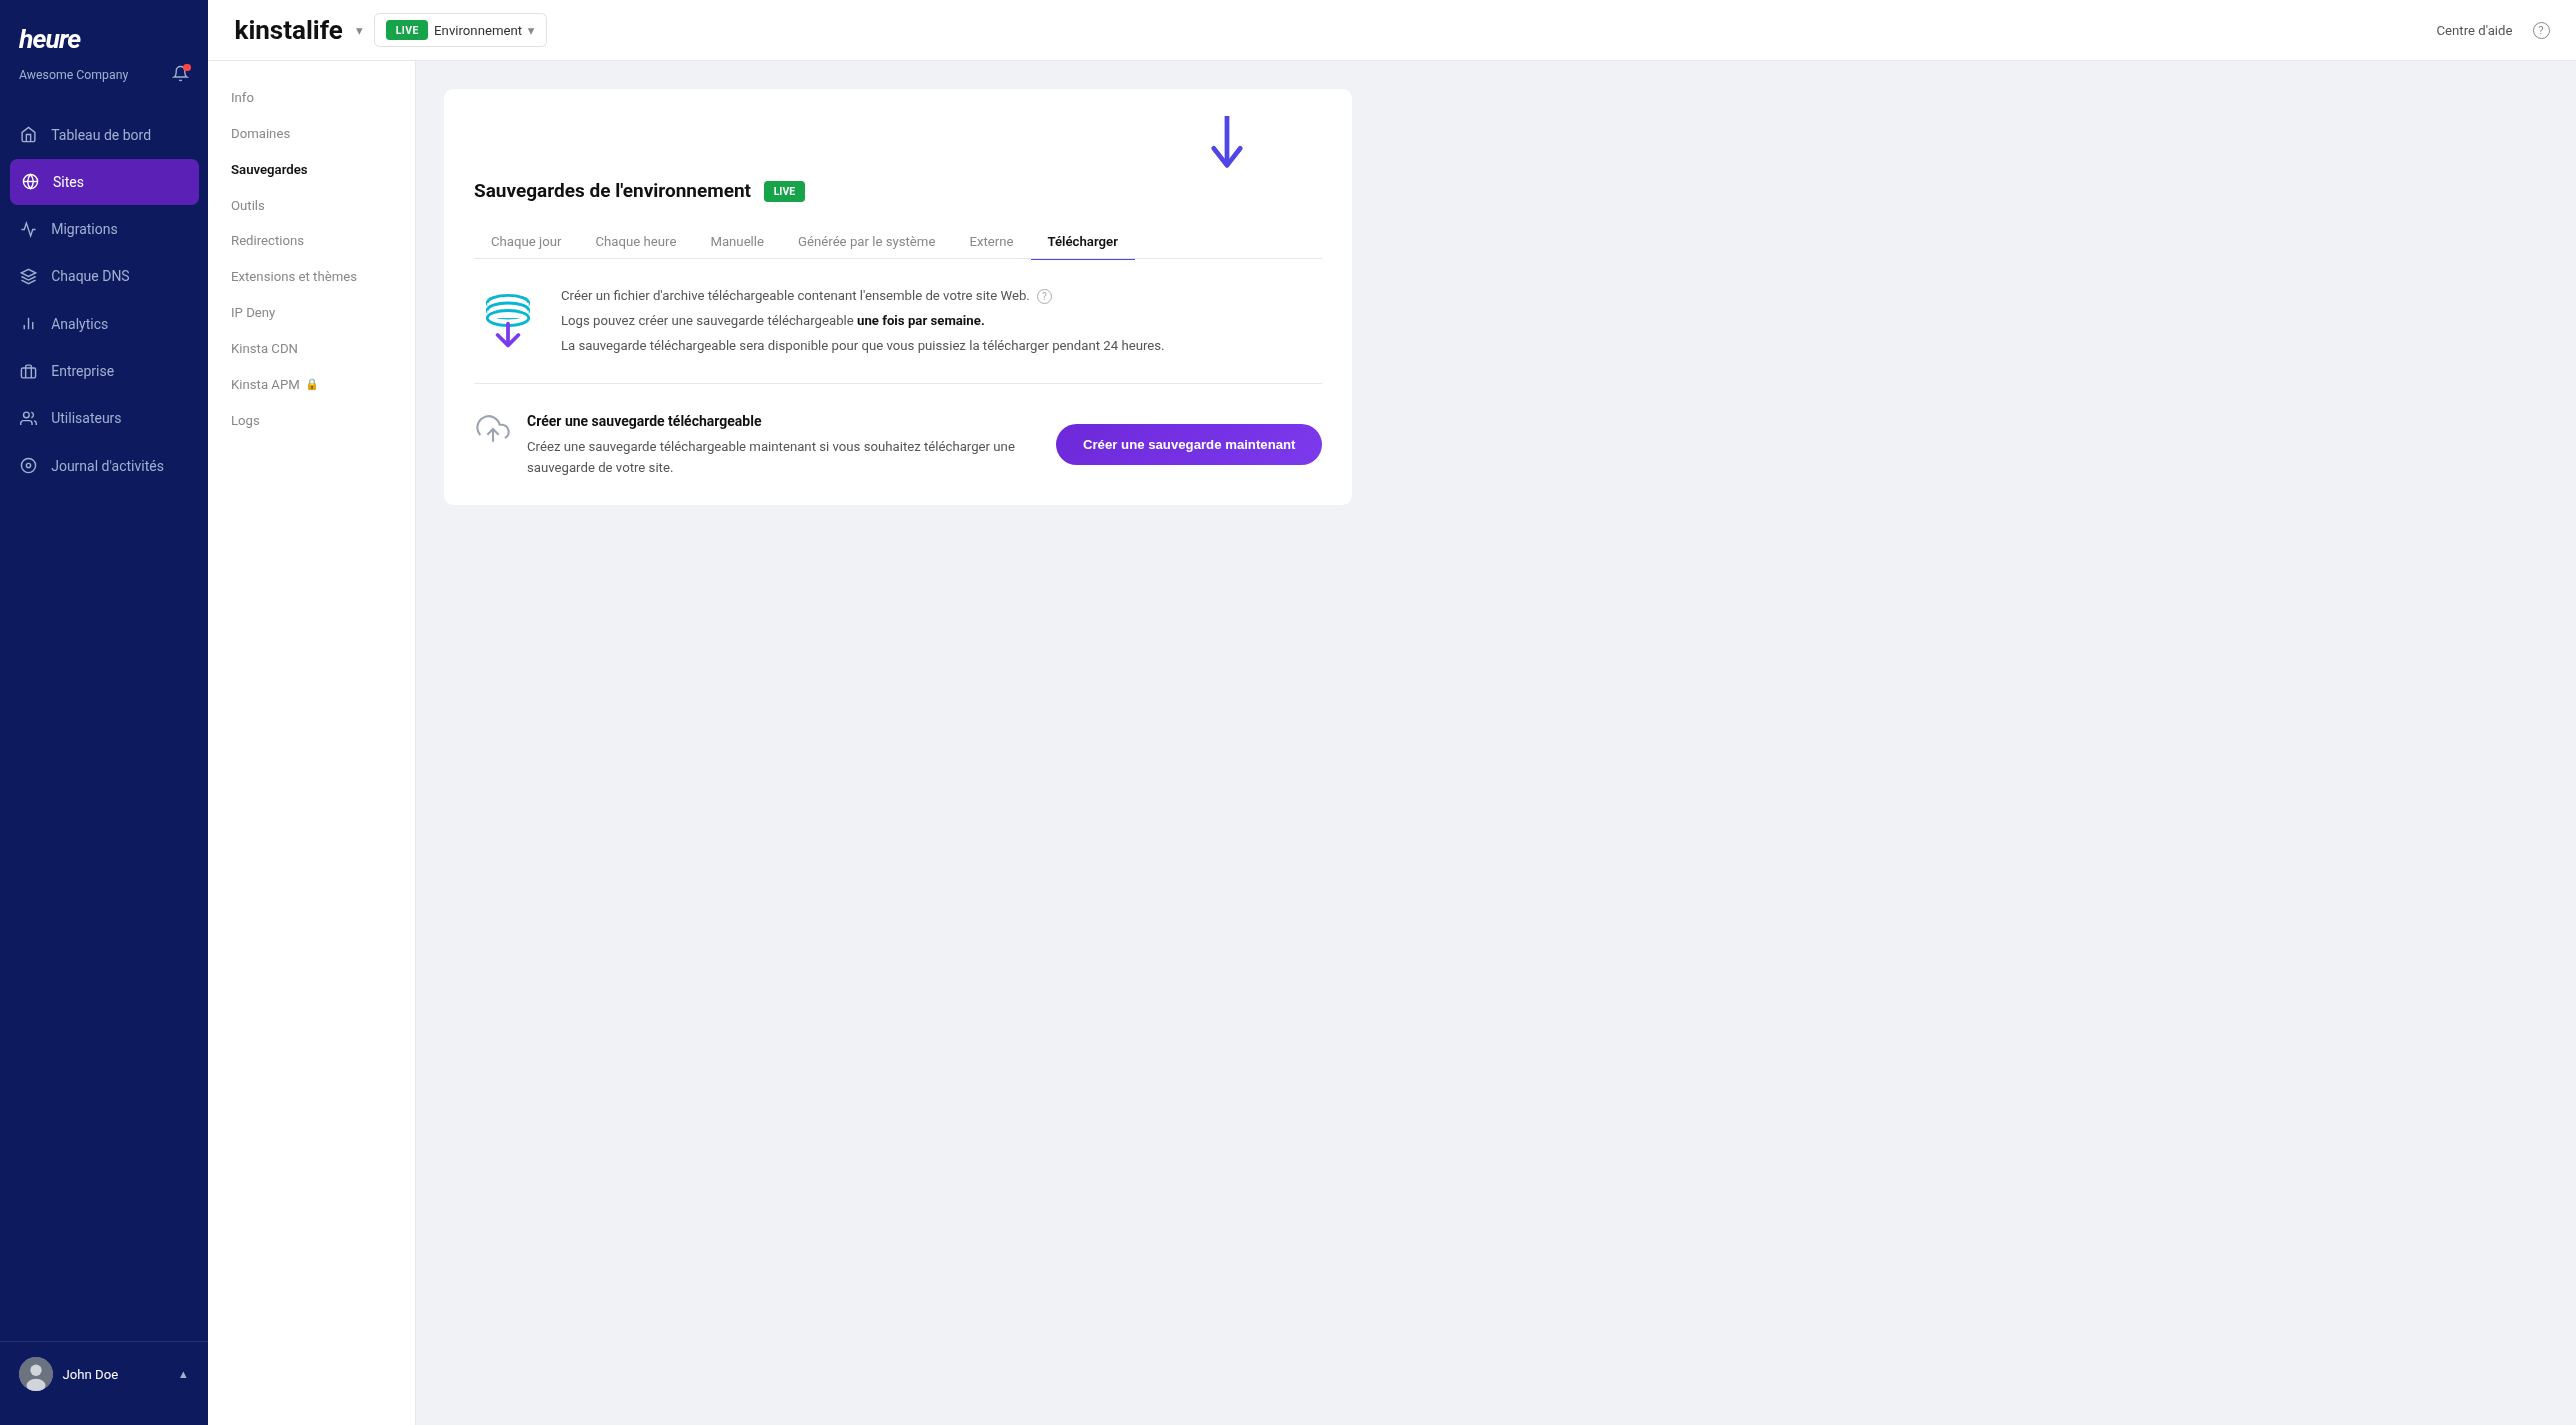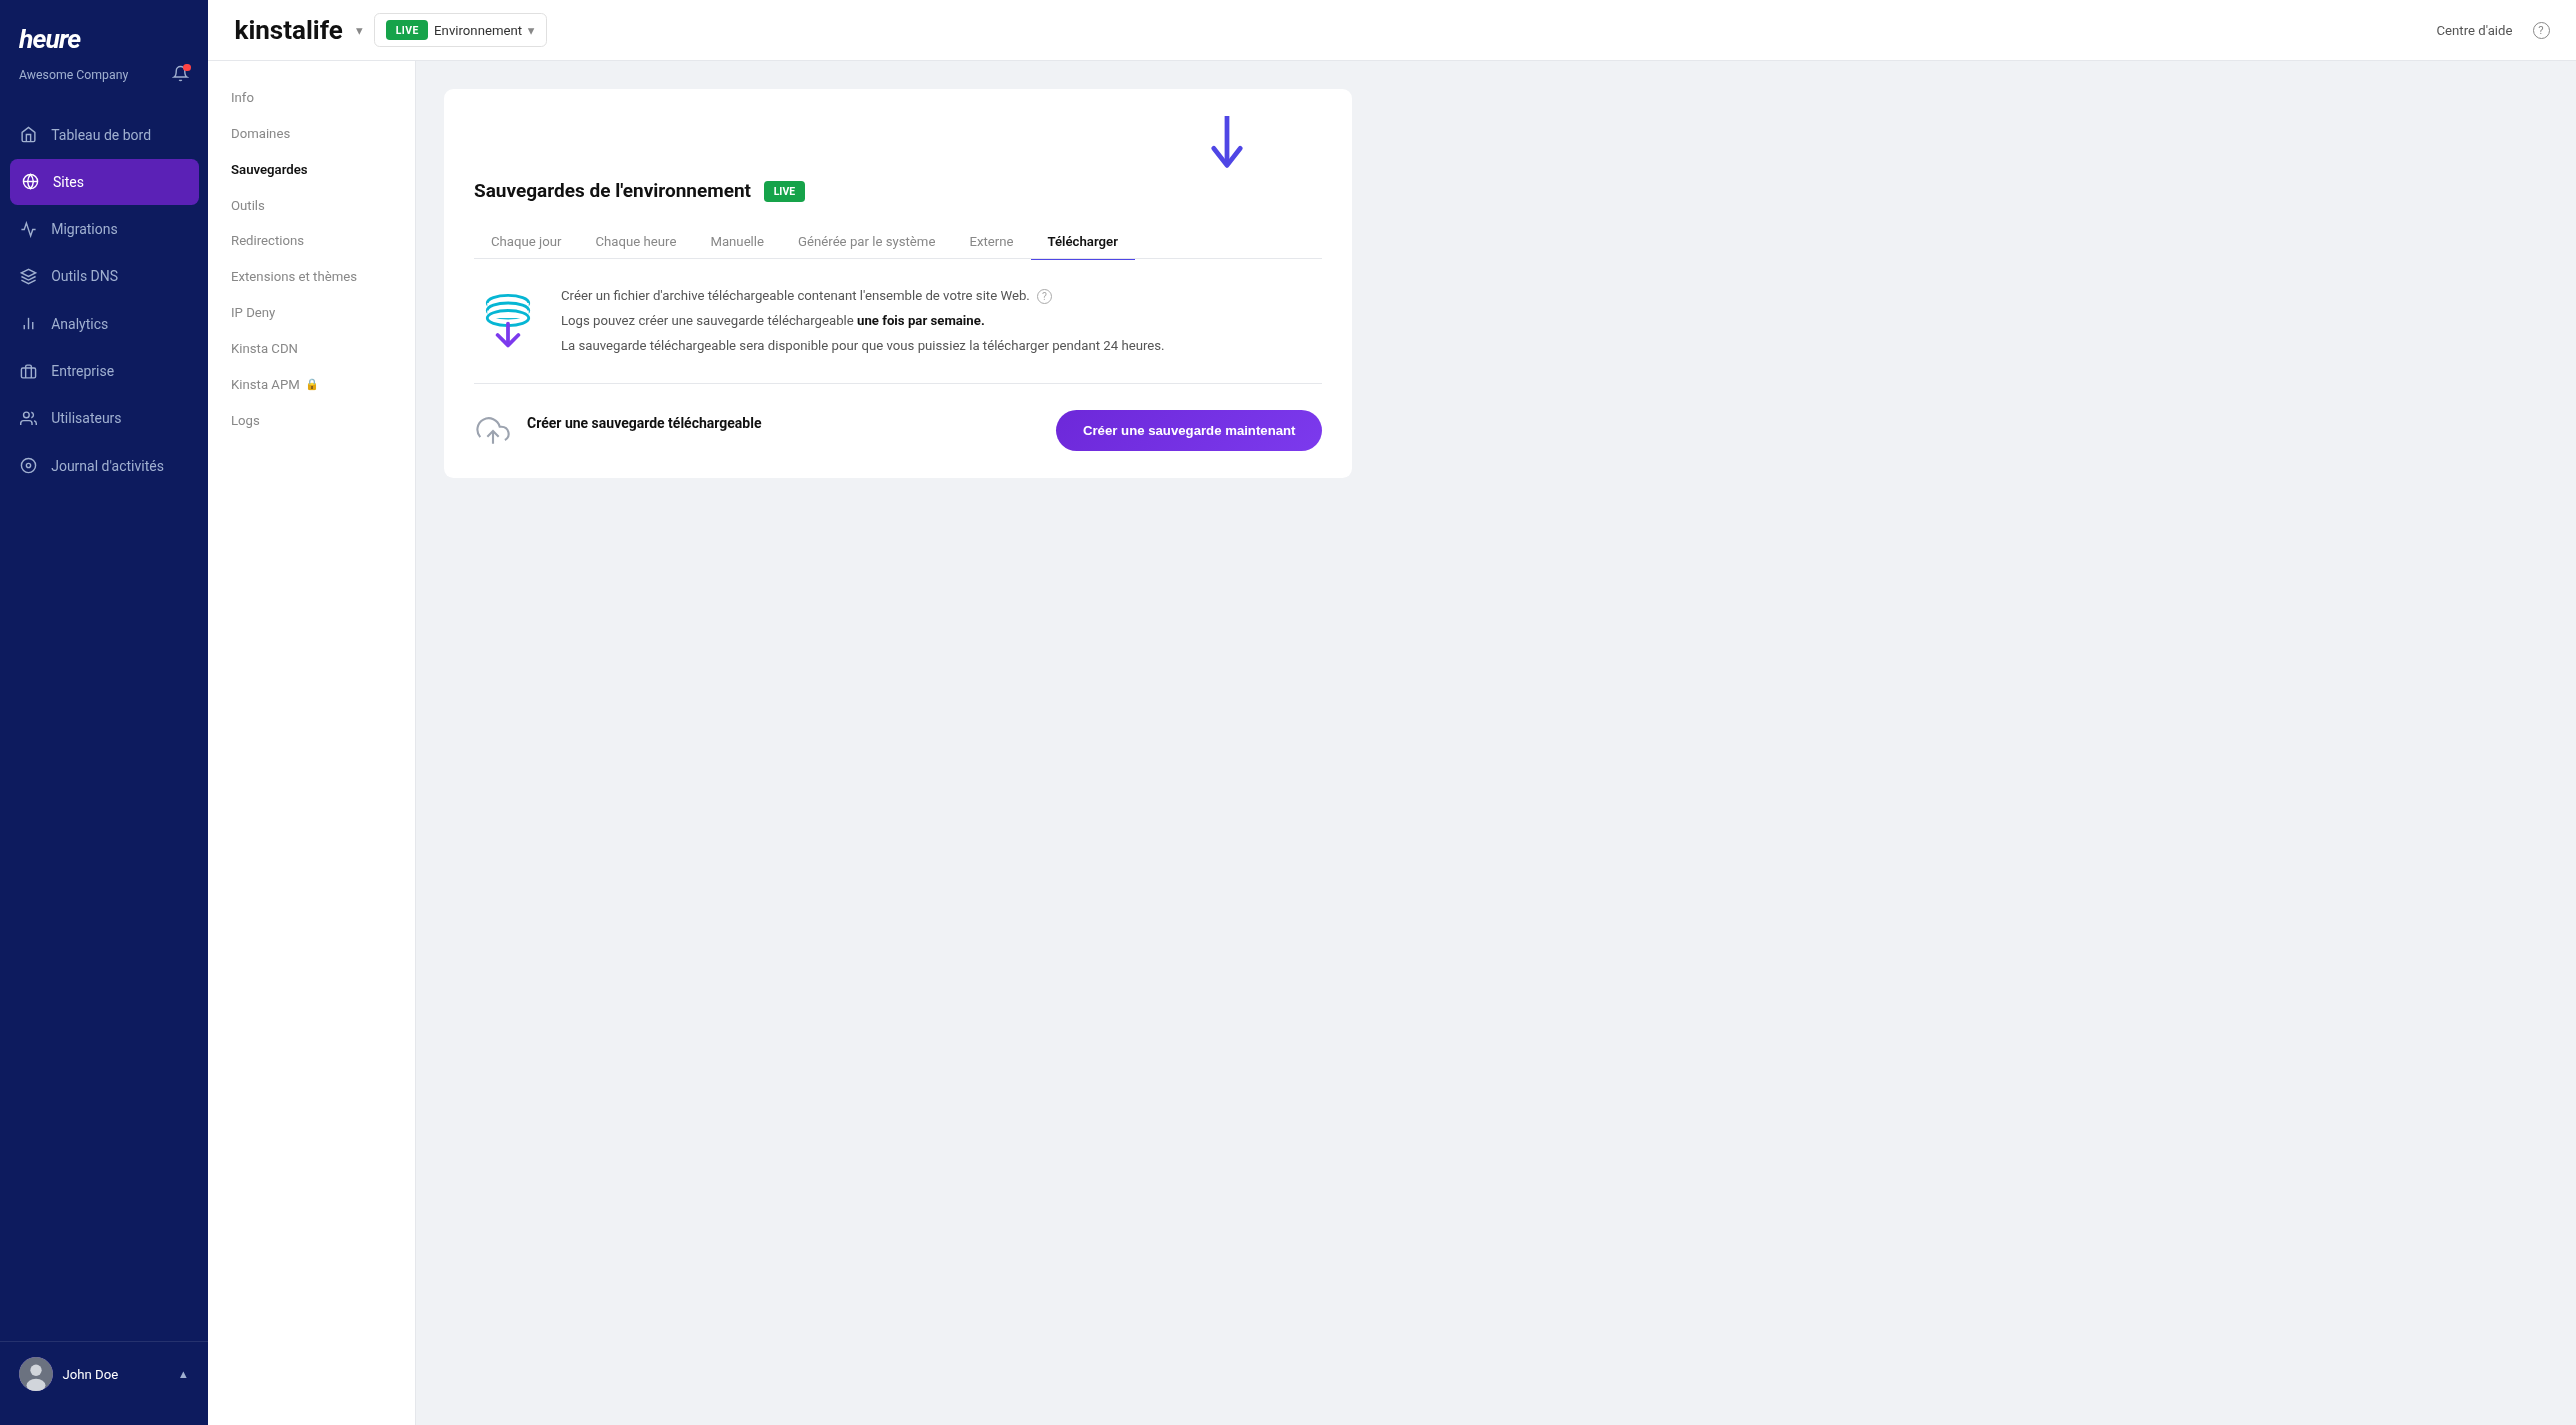--- a/index.html
+++ b/index.html
@@ -286,21 +286,21 @@
     </div>
 
     <div class="nav-item">
       <span class="nav-icon">
         <svg width="17" height="17" viewBox="0 0 24 24" fill="none" stroke="currentColor" stroke-width="2">
           <path d="M12 2L2 7l10 5 10-5-10-5z"></path>
           <path d="M2 17l10 5 10-5"></path>
           <path d="M2 12l10 5 10-5"></path>
         </svg>
       </span>
-      <span>Outils DNS</span>
+      <span>Chaque DNS</span>
     </div>
 
     <div class="nav-item">
       <span class="nav-icon">
         <svg width="17" height="17" viewBox="0 0 24 24" fill="none" stroke="currentColor" stroke-width="2">
           <line x1="18" y1="20" x2="18" y2="10"></line>
           <line x1="12" y1="20" x2="12" y2="4"></line>
           <line x1="6" y1="20" x2="6" y2="14"></line>
         </svg>
       </span>
@@ -447,20 +447,21 @@
           <div class="action-left">
             <div class="action-icon">
               <svg width="34" height="34" viewBox="0 0 24 24" fill="none" stroke="#9ca3af" stroke-width="1.5">
                 <polyline points="16 16 12 12 8 16"></polyline>
                 <line x1="12" y1="12" x2="12" y2="21"></line>
                 <path d="M20.39 18.39A5 5 0 0 0 18 9h-1.26A8 8 0 1 0 3 16.3"></path>
               </svg>
             </div>
             <div class="action-text">
               <div class="action-title">Créer une sauvegarde téléchargeable</div>
+              <div>Créez une sauvegarde téléchargeable maintenant si vous souhaitez télécharger une sauvegarde de votre site.</div>
             </div>
           </div>
           <button class="create-btn">Créer une sauvegarde maintenant</button>
         </div>
       </div>
     </div>
   </div>
 </div>
 
 

